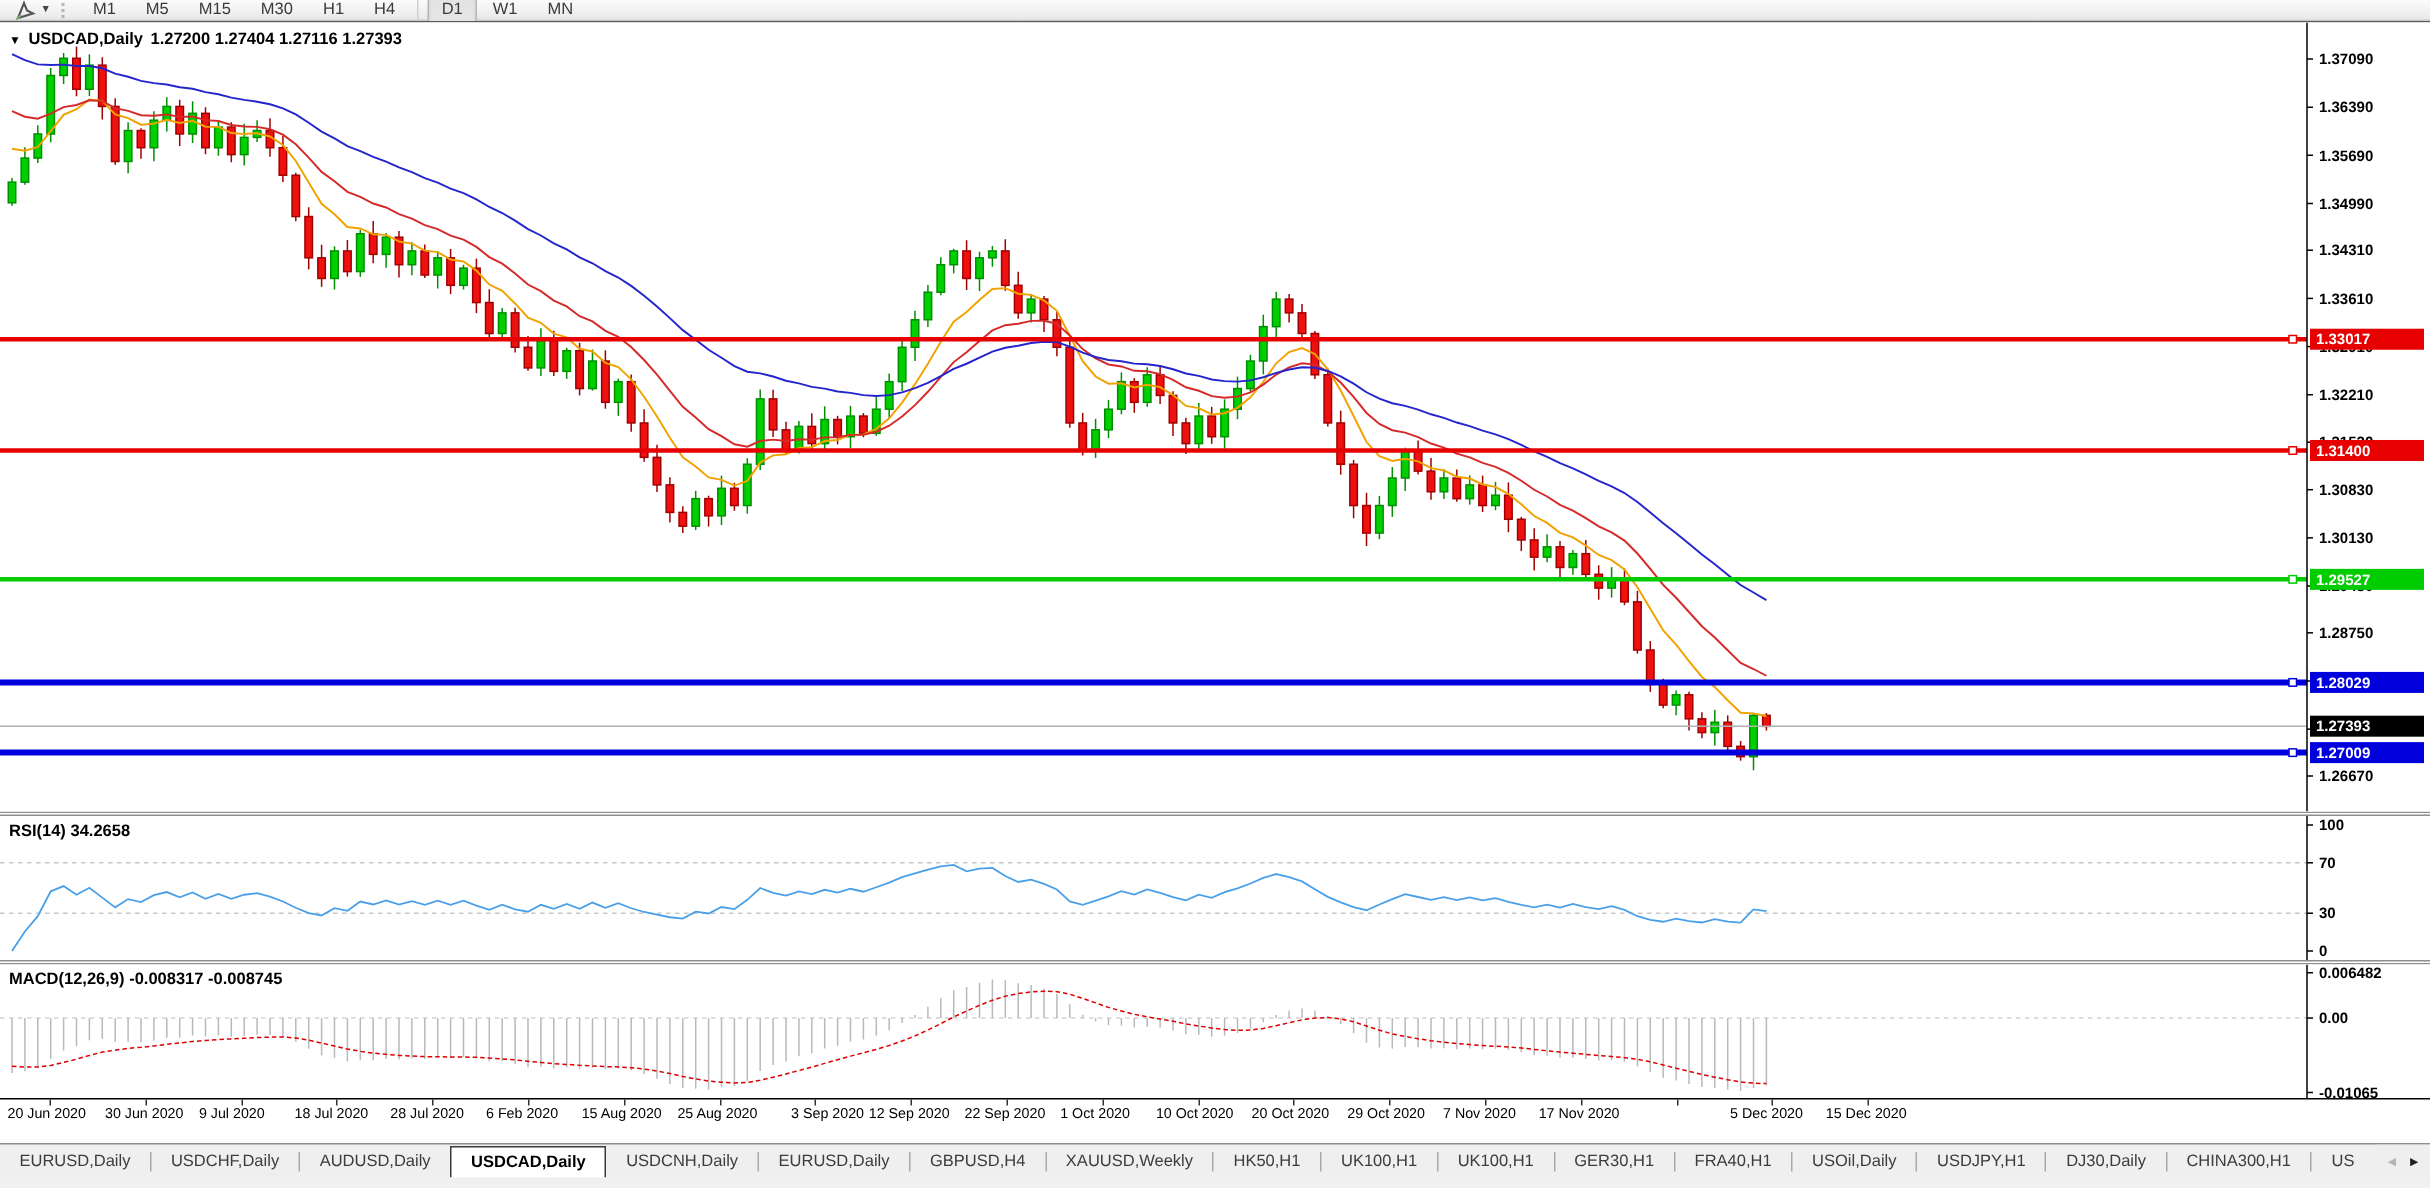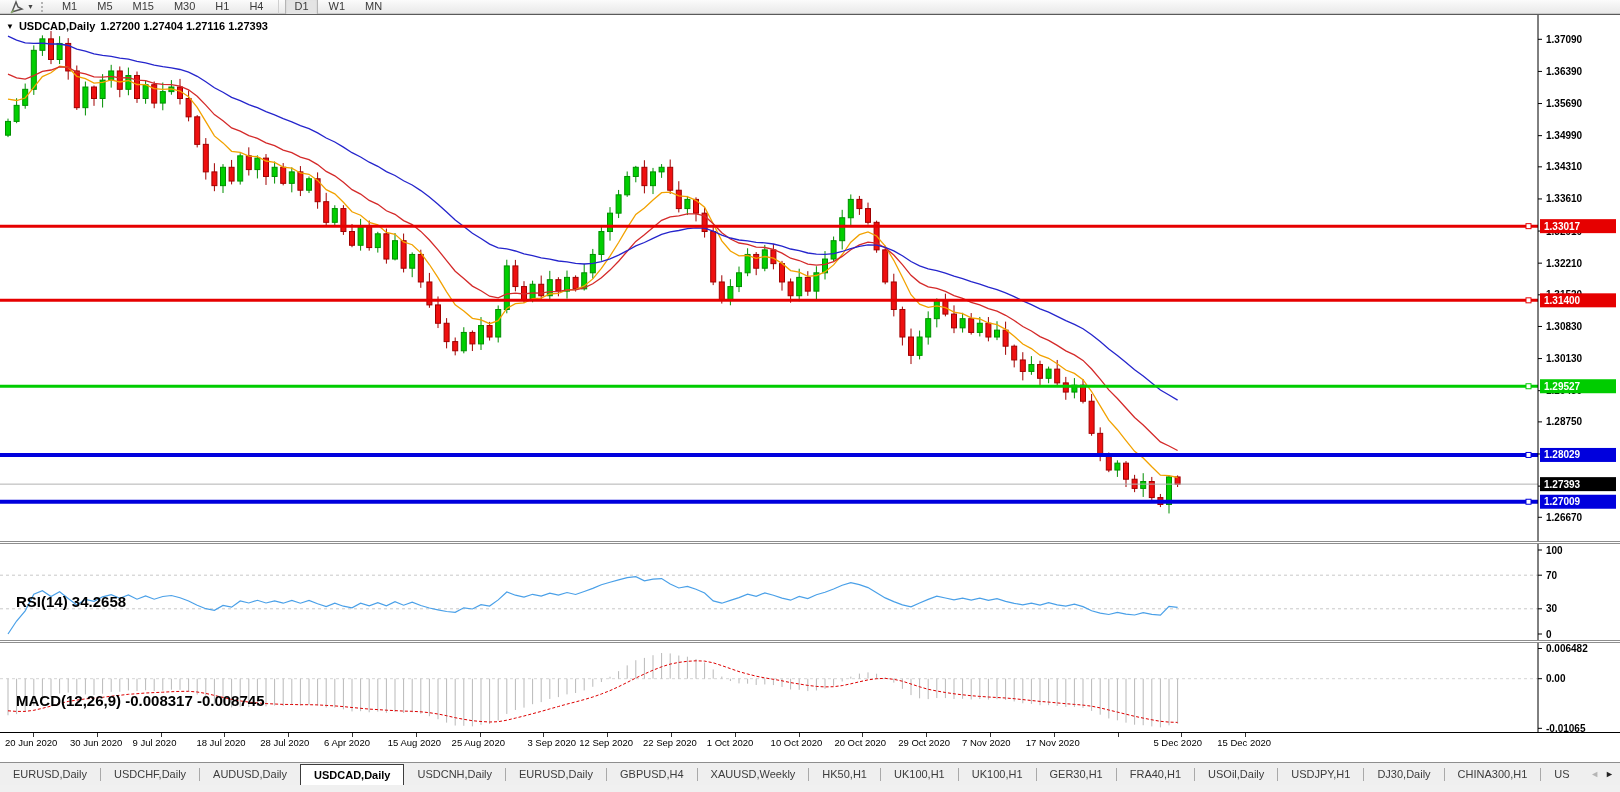--- a/index.html
+++ b/index.html
@@ -16,21 +16,21 @@
   .tf-btn.active{background:#e4e4e4;border:1px solid #b5b5b5;box-shadow:inset 0 1px 2px rgba(0,0,0,.12);}
   .tb-sep{width:1px;height:18px;background:#cfcfcf;margin:0 5px;}
   
   .chart-window{position:relative;width:1620px;height:737px;background:#fff;border-top:1px solid #5a5a5a;}
   .pane{position:relative;background:#fff;}
   .pane svg{display:block;}
   .pane-divider{height:3px;background:#ffffff;border-top:1px solid #8e8e8e;border-bottom:1px solid #8e8e8e;}
   .chart-title{position:absolute;left:6px;top:5px;font-size:11px;font-weight:bold;color:#000;
     display:flex;align-items:center;gap:5px;z-index:5;}
   .chart-title .arrow{font-size:8px;}
-  .pane-label{position:absolute;left:16px;top:4px;font-size:15px;font-weight:bold;color:#000;z-index:5;margin-top:45px;}
+  .pane-label{position:absolute;left:6px;top:4px;font-size:11px;font-weight:bold;color:#000;z-index:5;}
   
   .date-axis{position:relative;height:30px;background:#fff;border-top:1px solid #000;}
   .date-label{position:absolute;top:4px;font-size:9.5px;color:#000;white-space:nowrap;}
   .date-tick{position:absolute;top:0;width:1px;height:4px;background:#333;}
   
   .tab-bar{height:23px;background:#efefef;border-top:1px solid #8e8e8e;display:flex;align-items:stretch;
     overflow:hidden;position:relative;}
   .tab{display:flex;align-items:center;padding:0 13px;font-size:11px;color:#3c3c3c;white-space:nowrap;
     cursor:default;}
   .tab.active{background:#ffffff;color:#000;font-weight:bold;border:1px solid #3c3c3c;border-bottom:none;
@@ -596,21 +596,21 @@
       <span class="date-label" style="left: 5px;">20 Jun 2020</span>
       <div class="date-tick" style="left: 96.8px;"></div>
       <span class="date-label" style="left: 70px; text-align: right;">30 Jun 2020</span>
       <div class="date-tick" style="left: 160.6px;"></div>
       <span class="date-label" style="left: 132.6px;">9 Jul 2020</span>
       <div class="date-tick" style="left: 224.4px;"></div>
       <span class="date-label" style="left: 196.4px;">18 Jul 2020</span>
       <div class="date-tick" style="left: 288.2px;"></div>
       <span class="date-label" style="left: 260.2px;">28 Jul 2020</span>
       <div class="date-tick" style="left: 352px;"></div>
-      <span class="date-label" style="left: 324px;">6 Apr 2020</span>
+      <span class="date-label" style="left: 324px;">6 Feb 2020</span>
       <div class="date-tick" style="left: 415.8px;"></div>
       <span class="date-label" style="left: 387.8px;">15 Aug 2020</span>
       <div class="date-tick" style="left: 479.6px;"></div>
       <span class="date-label" style="left: 451.6px;">25 Aug 2020</span>
       <div class="date-tick" style="left: 543.4px;"></div>
       <span class="date-label" style="left: 515.4px; margin-left: 12px;">3 Sep 2020</span>
       <div class="date-tick" style="left: 607.2px;"></div>
       <span class="date-label" style="left: 579.2px;">12 Sep 2020</span>
       <div class="date-tick" style="left: 671px;"></div>
       <span class="date-label" style="left: 643px;">22 Sep 2020</span>

